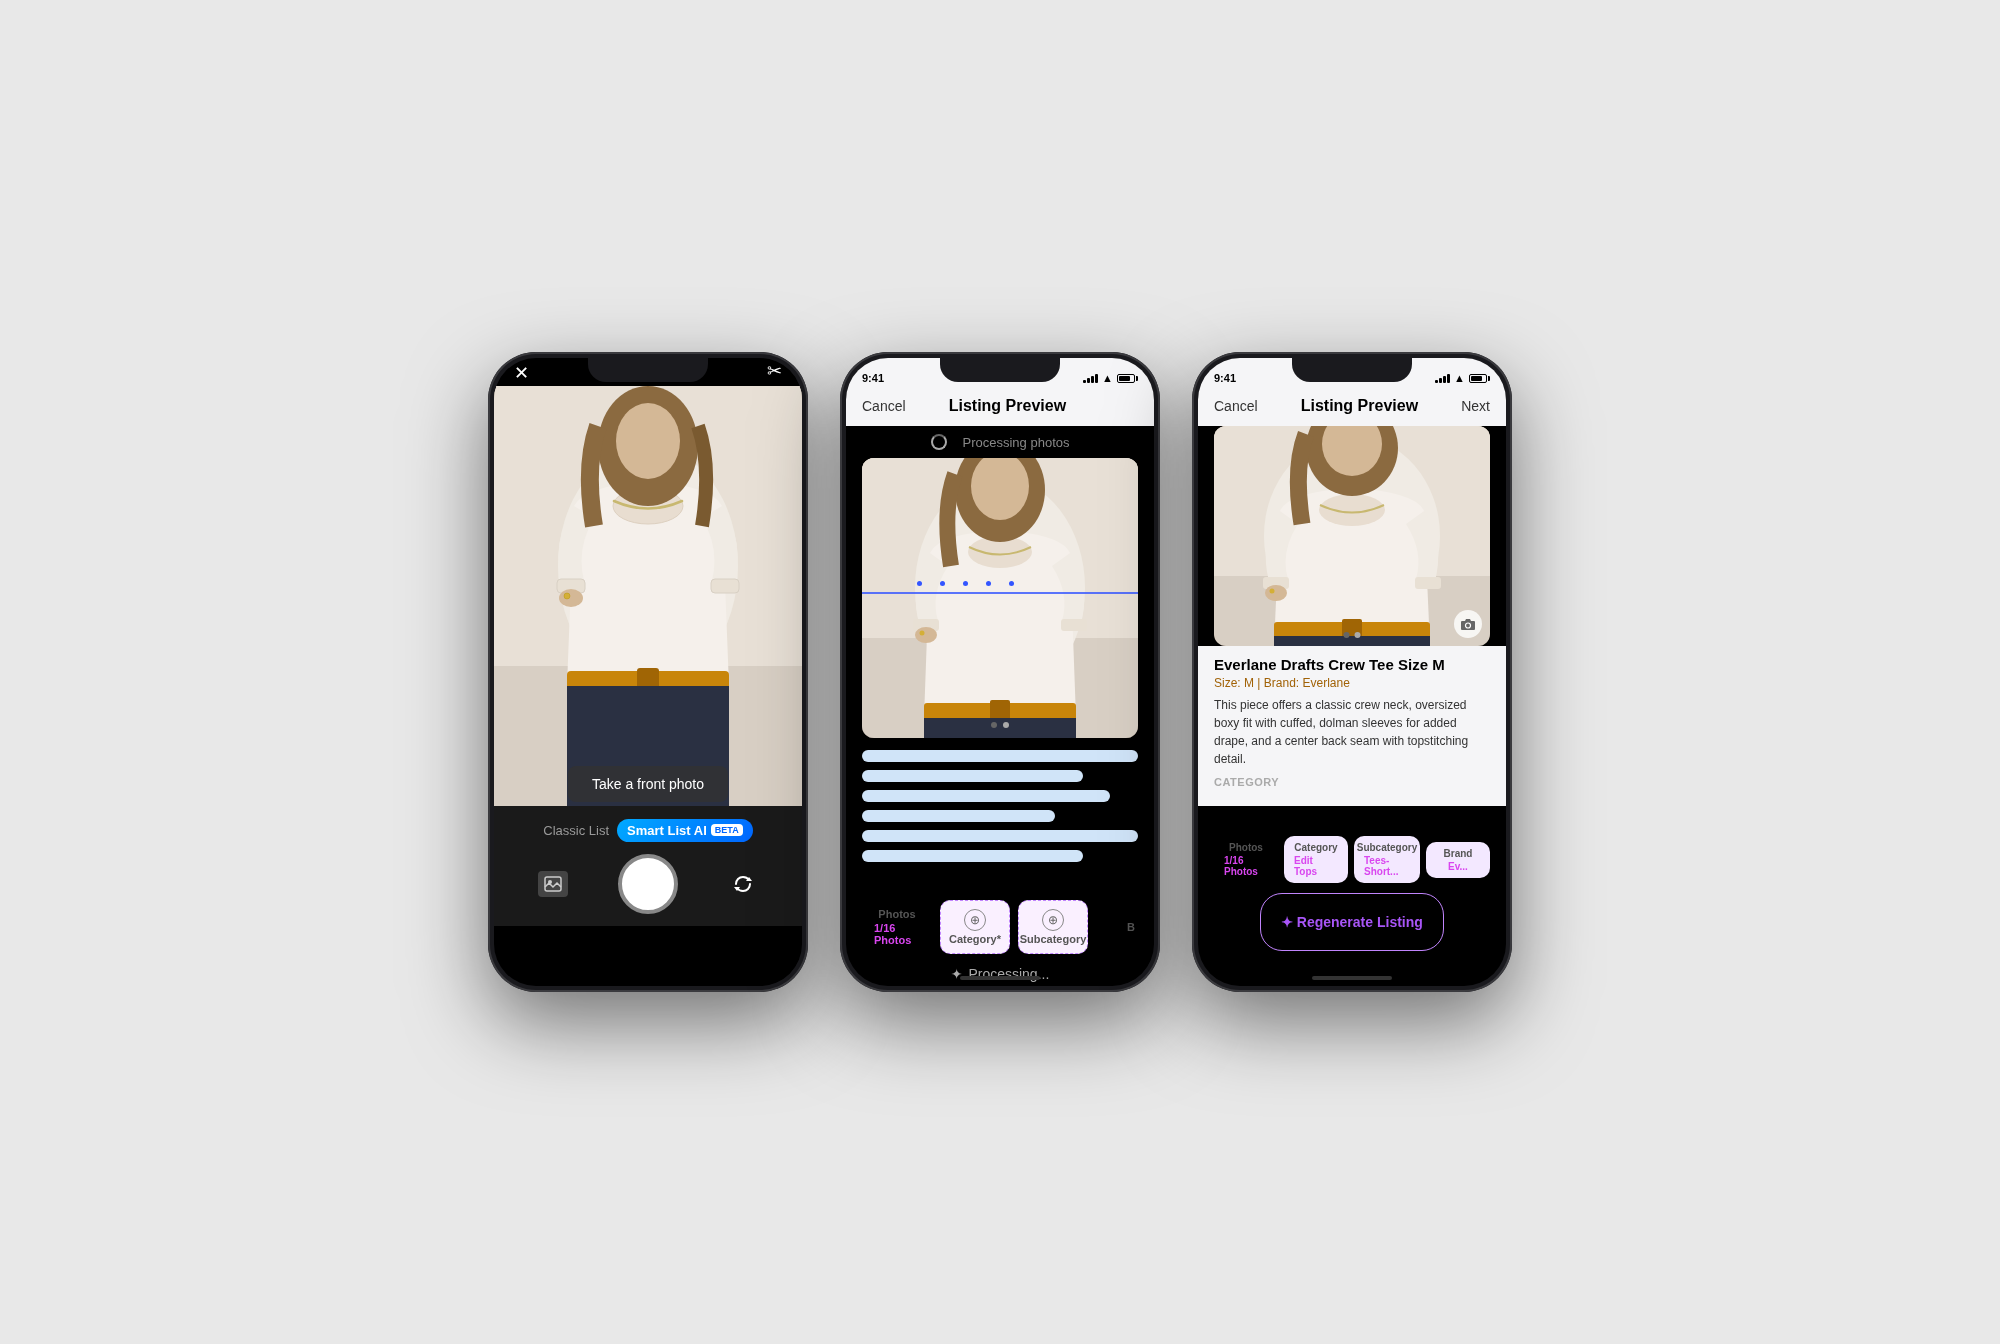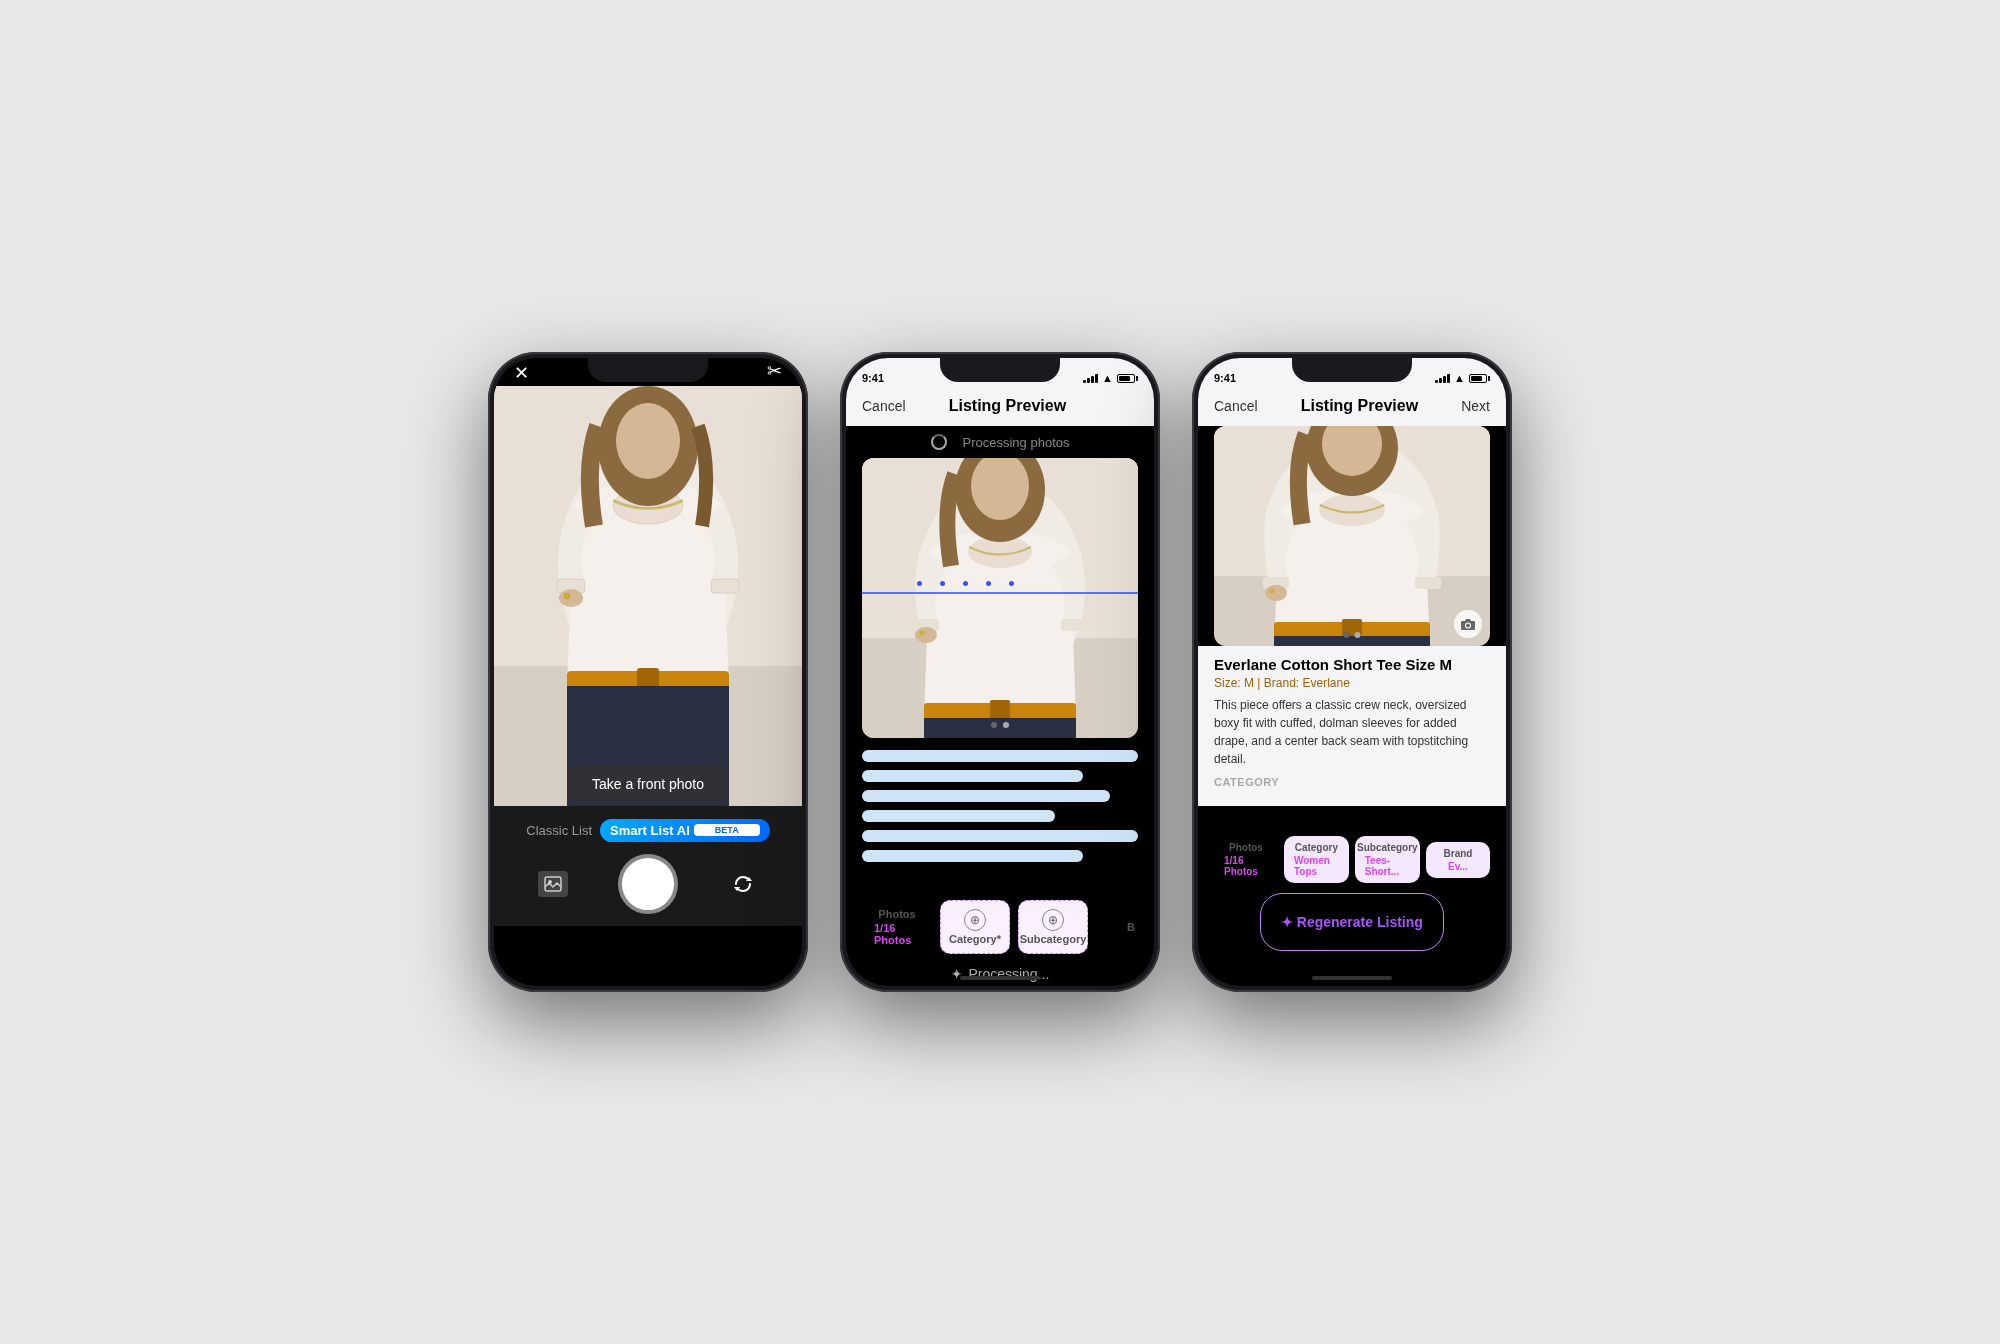--- a/index.html
+++ b/index.html
@@ -128,21 +128,21 @@
       border-radius: 14px;
       display: flex;
       align-items: center;
       gap: 4px;
     }
     .phone1 .mode-smart .beta-badge {
       background: #fff;
       color: #0066ff;
       font-size: 9px;
       font-weight: 700;
-      padding: 1px 21px;
+      padding: 1px 4px;
       border-radius: 4px;
     }
     .phone1 .camera-controls {
       display: flex;
       align-items: center;
       justify-content: center;
       gap: 50px;
       width: 100%;
       padding: 0 30px;
     }
@@ -843,36 +843,36 @@
             </svg>
           </div>
 
           <div class="img-dots-row">
             <div class="img-dot active"></div>
             <div class="img-dot"></div>
           </div>
         </div>
 
         <div class="listing-info">
-          <div class="listing-title">Everlane Cotton Short Tee Size M</div>
+          <div class="listing-title">Everlane Drafts Crew Tee Size M</div>
           <div class="listing-meta">Size: M  |  Brand: Everlane</div>
           <div class="listing-desc">This piece offers a classic crew neck, oversized boxy fit with cuffed, dolman sleeves for added drape, and a center back seam with topstitching detail.</div>
           <div class="category-label">CATEGORY</div>
         </div>
 
         <div class="section-title">Edit Your Listing</div>
 
         <div class="tab-row">
           <div class="tab-item">
             <span class="tab-label">Photos</span>
             <span class="tab-value">1/16 Photos</span>
           </div>
           <div class="tab-item active">
             <span class="tab-label">Category</span>
-            <span class="tab-value">Women Tops</span>
+            <span class="tab-value">Edit Tops</span>
           </div>
           <div class="tab-item active">
             <span class="tab-label">Subcategory</span>
             <span class="tab-value">Tees- Short...</span>
           </div>
           <div class="tab-item active">
             <span class="tab-label">Brand</span>
             <span class="tab-value">Ev...</span>
           </div>
         </div>

